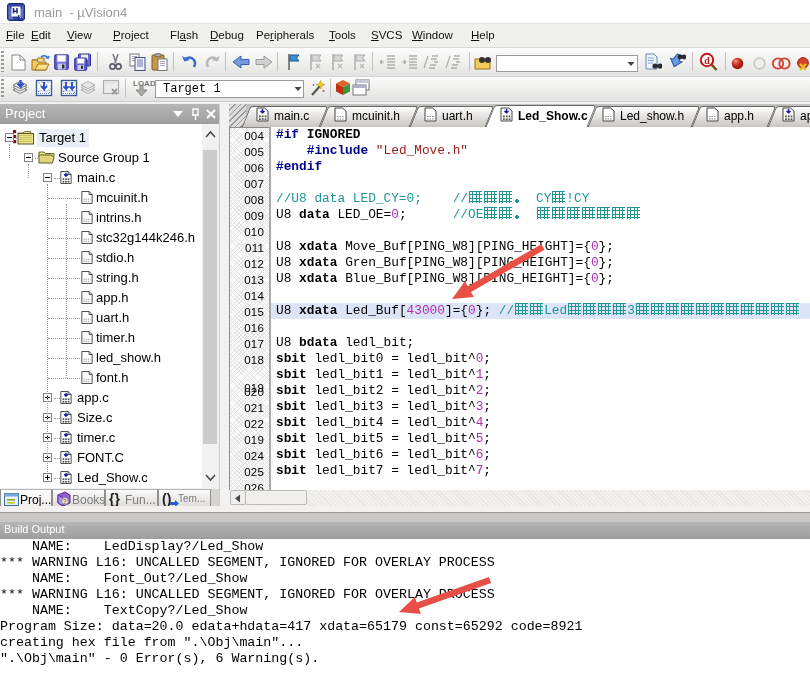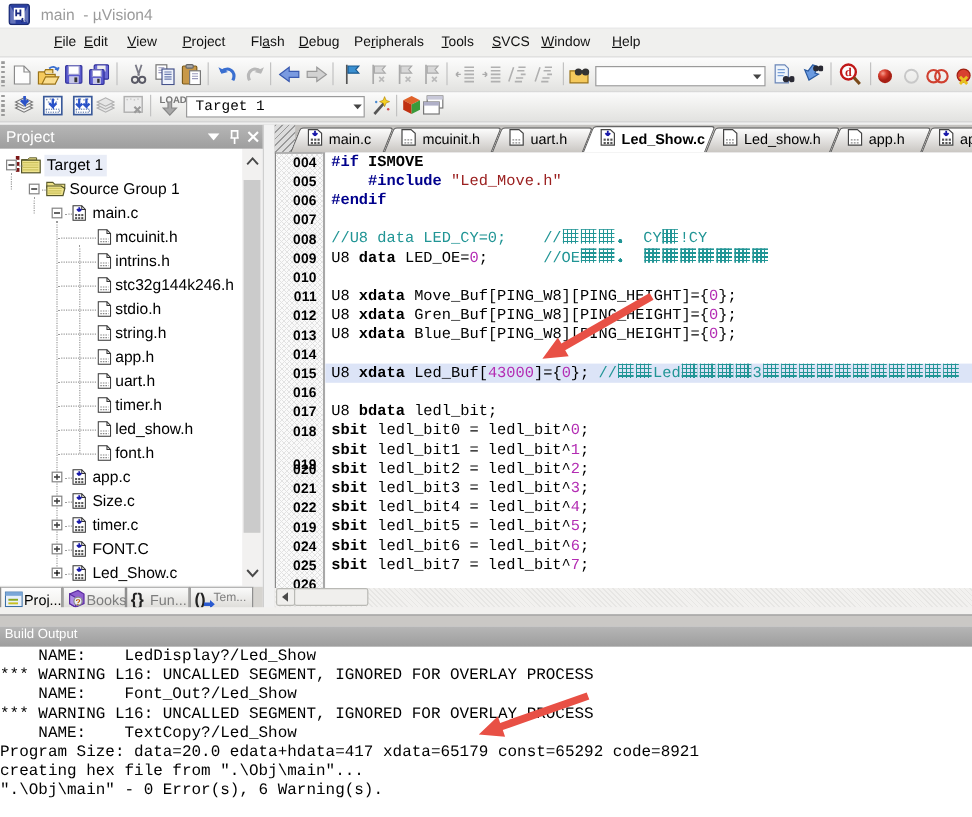--- a/index.html
+++ b/index.html
@@ -4,21 +4,21 @@
 <style>
   html,body{margin:0;padding:0;}
   body{width:810px;height:681px;position:relative;overflow:hidden;
        font-family:"Liberation Sans",sans-serif;background:#f0f0f0;}
   .abs{position:absolute;}
   
   #titlebar{left:0;top:0;width:810px;height:23px;background:#ffffff;border-bottom:1px solid #e4e4e4;}
   #titletext{left:34px;top:5px;font-size:13px;color:#9b9b9b;}
   
   #menubar{left:0;top:24px;width:810px;height:23px;background:#f0f0ee;border-bottom:1px solid #d8d8d8;}
-  .mi{position:absolute;top:29px;font-size:11.5px;color:#111;margin-left:39px;}
+  .mi{position:absolute;top:29px;font-size:11.5px;color:#111;}
   
   #tb1icons{position:absolute;left:0;top:-48px;}
   #tb2icons{position:absolute;left:0;top:-77px;}
   #tb1{left:0;top:48px;width:810px;height:28px;background:linear-gradient(#fcfcfc,#eeeeec 60%,#e2e2e0);border-bottom:1px solid #d4d4d4;}
   #tb2{left:0;top:77px;width:810px;height:24px;background:linear-gradient(#fbfbfb,#ececea 60%,#e2e2e0);border-bottom:1px solid #cfcfcf;}
   .sep1{position:absolute;top:4px;width:1px;height:19px;background:#c2c2c2;}
   .sep2{position:absolute;top:2px;width:1px;height:18px;background:#c2c2c2;}
   .grip{position:absolute;left:1px;top:3px;width:3px;height:21px;
     background:repeating-linear-gradient(#9a9a9a 0 2px,transparent 2px 4px);}
   
@@ -35,21 +35,21 @@
   
   #vsb{left:202px;top:124px;width:16px;height:364px;background:#f2f1f0;}
   .sbtn{position:absolute;width:17px;height:16px;background:#f0efed;border:1px solid #b9b9b5;border-radius:2px;}
   
   #btabs{left:0;top:489px;width:230px;height:23px;background:#d6d4d0;}
   .btab{position:absolute;top:489px;height:22px;background:linear-gradient(#fafafa,#d8d6d2);border:1px solid #8f8f8f;border-top:1px solid #b5b5b5;box-sizing:border-box;font-size:12px;color:#7d7d7d;}
   
   #tabbar{left:229px;top:104px;width:581px;height:23px;background:linear-gradient(#c4c2bf,#b0aeab);border-bottom:1px solid #888;box-sizing:border-box;}
   .etab{position:absolute;top:106px;height:21px;background:linear-gradient(#fdfdfd,#c9c6c2);border:1px solid #666;border-bottom:none;transform:skewX(-22deg);border-radius:3px 3px 0 0;box-sizing:border-box;}
   .etlab{position:absolute;height:21px;font-size:12px;color:#000;}
-  #gutter{left:229px;top:127px;width:40px;height:363px;background-color:#fafafa;background-image:repeating-linear-gradient(45deg,#e2e2e2 0 0.6px,transparent 0.6px 3px),repeating-linear-gradient(-45deg,#e2e2e2 0 0.6px,transparent 0.6px 3px);border-left:1px solid #8a8a8a;border-top:1px solid #8a8a8a;box-sizing:border-box;font-weight:bold;}
+  #gutter{left:229px;top:127px;width:40px;height:363px;background-color:#fafafa;background-image:repeating-linear-gradient(45deg,#e2e2e2 0 0.6px,transparent 0.6px 3px),repeating-linear-gradient(-45deg,#e2e2e2 0 0.6px,transparent 0.6px 3px);border-left:1px solid #8a8a8a;border-top:1px solid #8a8a8a;box-sizing:border-box;}
   .ln{position:absolute;right:5px;font-size:11.5px;color:#000;height:16px;line-height:16px;letter-spacing:0.2px;}
   #divider{left:269px;top:127px;width:2px;height:363px;background:#a8a8a8;}
   #codearea{left:271px;top:127px;width:539px;height:363px;background:#ffffff;overflow:hidden;}
   #codelines{position:absolute;left:0;top:0;width:545px;}
   .cl{position:relative;height:16px;line-height:16px;font-family:"Liberation Mono",monospace;font-size:12.8px;color:#000;white-space:pre;padding-left:5px;}
   .cl b{font-weight:bold;color:#000;}
   .k{color:#00008c;font-weight:bold;}
   .s{color:#9b2020;}
   .c{color:#219595;}
   .n{color:#b32cb3;}
@@ -713,21 +713,21 @@
 <div class="ln" style="top:256px">020</div>
 <div class="ln" style="top:272px">021</div>
 <div class="ln" style="top:288px">022</div>
 <div class="ln" style="top:304px">019</div>
 <div class="ln" style="top:320px">024</div>
 <div class="ln" style="top:336px">025</div>
 <div class="ln" style="top:352px">026</div>
 </div>
 <div class="abs" id="codearea">
     <div id="codelines">
-<div class="cl"><span class="k">#if</span> <b>ISMOVE</b></div>
+<div class="cl"><span class="k">#if</span> <b>IGNORED</b></div>
 <div class="cl">    <span class="k">#include</span> <span class="s">"Led_Move.h"</span></div>
 <div class="cl"><span class="k">#endif</span></div>
 <div class="cl"></div>
 <div class="cl"><span class="c">//U8 data LED_CY=0;    //<span class="cj"></span><span class="cj"></span><span class="cj"></span><span class="cjp"></span>CY<span class="cj"></span>!CY</span></div>
 <div class="cl">U8 <b>data</b> LED_OE=<span class="n">0</span>;      <span class="c">//OE<span class="cj"></span><span class="cj"></span><span class="cjp"></span><span class="cj"></span><span class="cj"></span><span class="cj"></span><span class="cj"></span><span class="cj"></span><span class="cj"></span><span class="cj"></span></span></div>
 <div class="cl"></div>
 <div class="cl">U8 <b>xdata</b> Move_Buf[PING_W8][PING_HEIGHT]={<span class="n">0</span>};</div>
 <div class="cl">U8 <b>xdata</b> Gren_Buf[PING_W8][PING_HEIGHT]={<span class="n">0</span>};</div>
 <div class="cl">U8 <b>xdata</b> Blue_Buf[PING_W8][PING_HEIGHT]={<span class="n">0</span>};</div>
 <div class="cl"></div>

